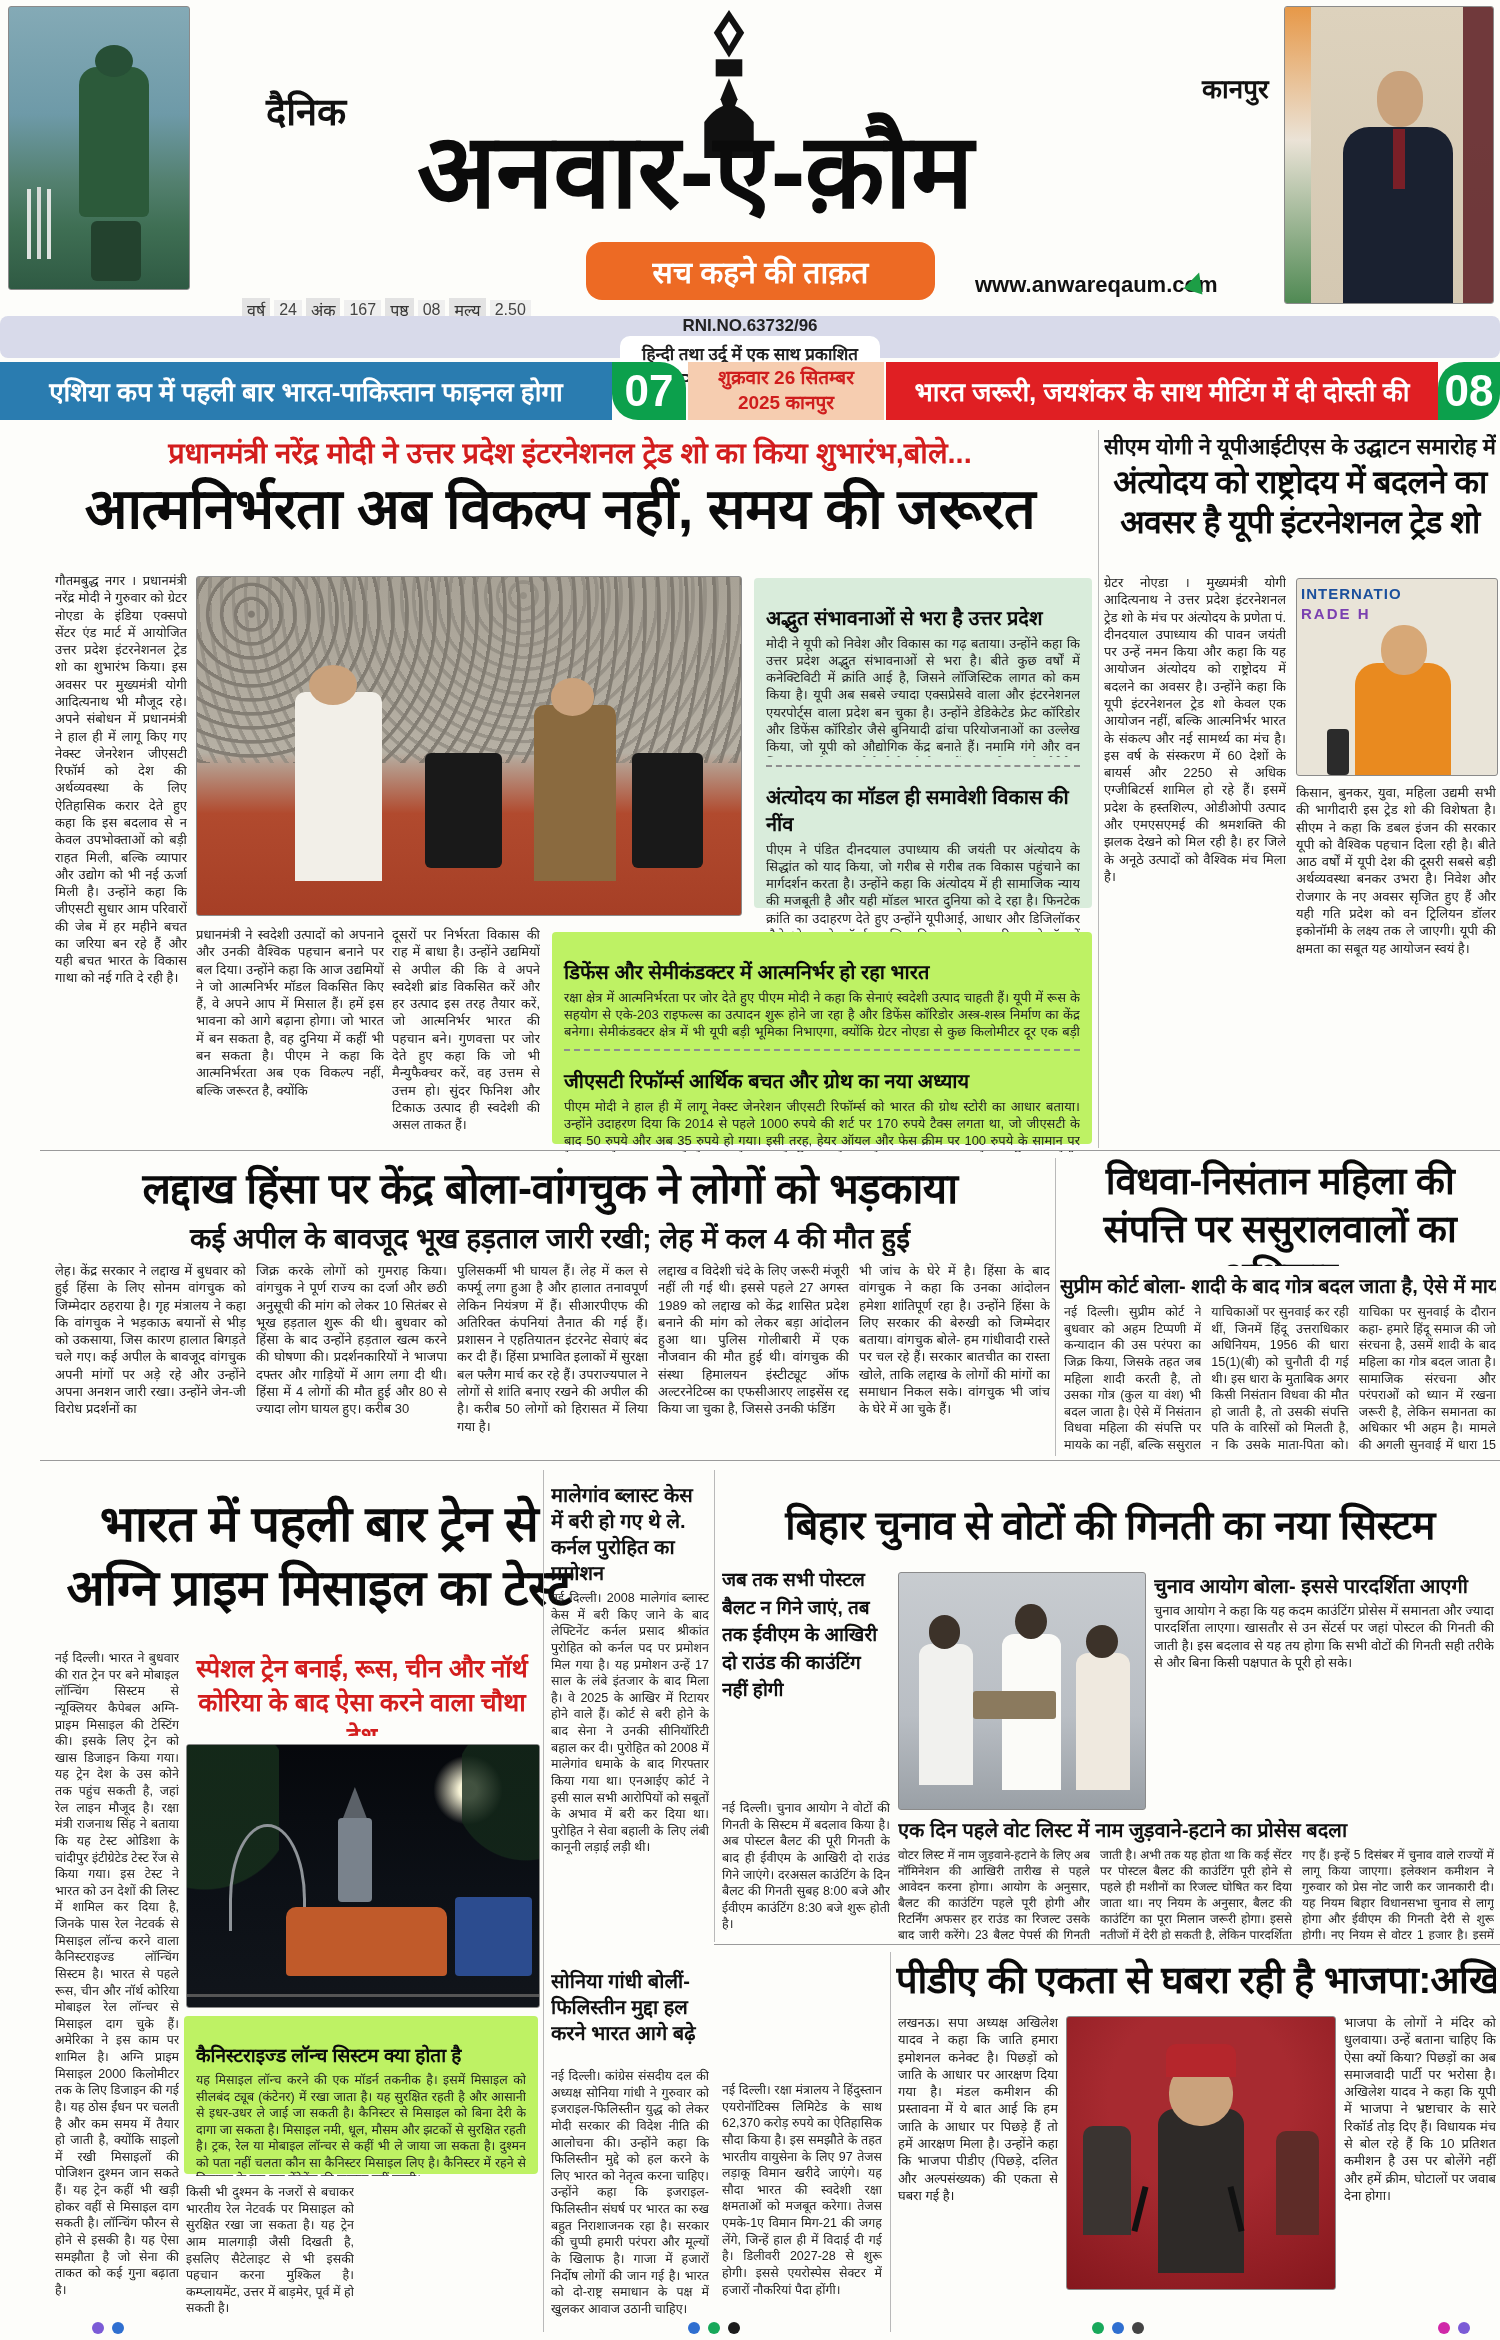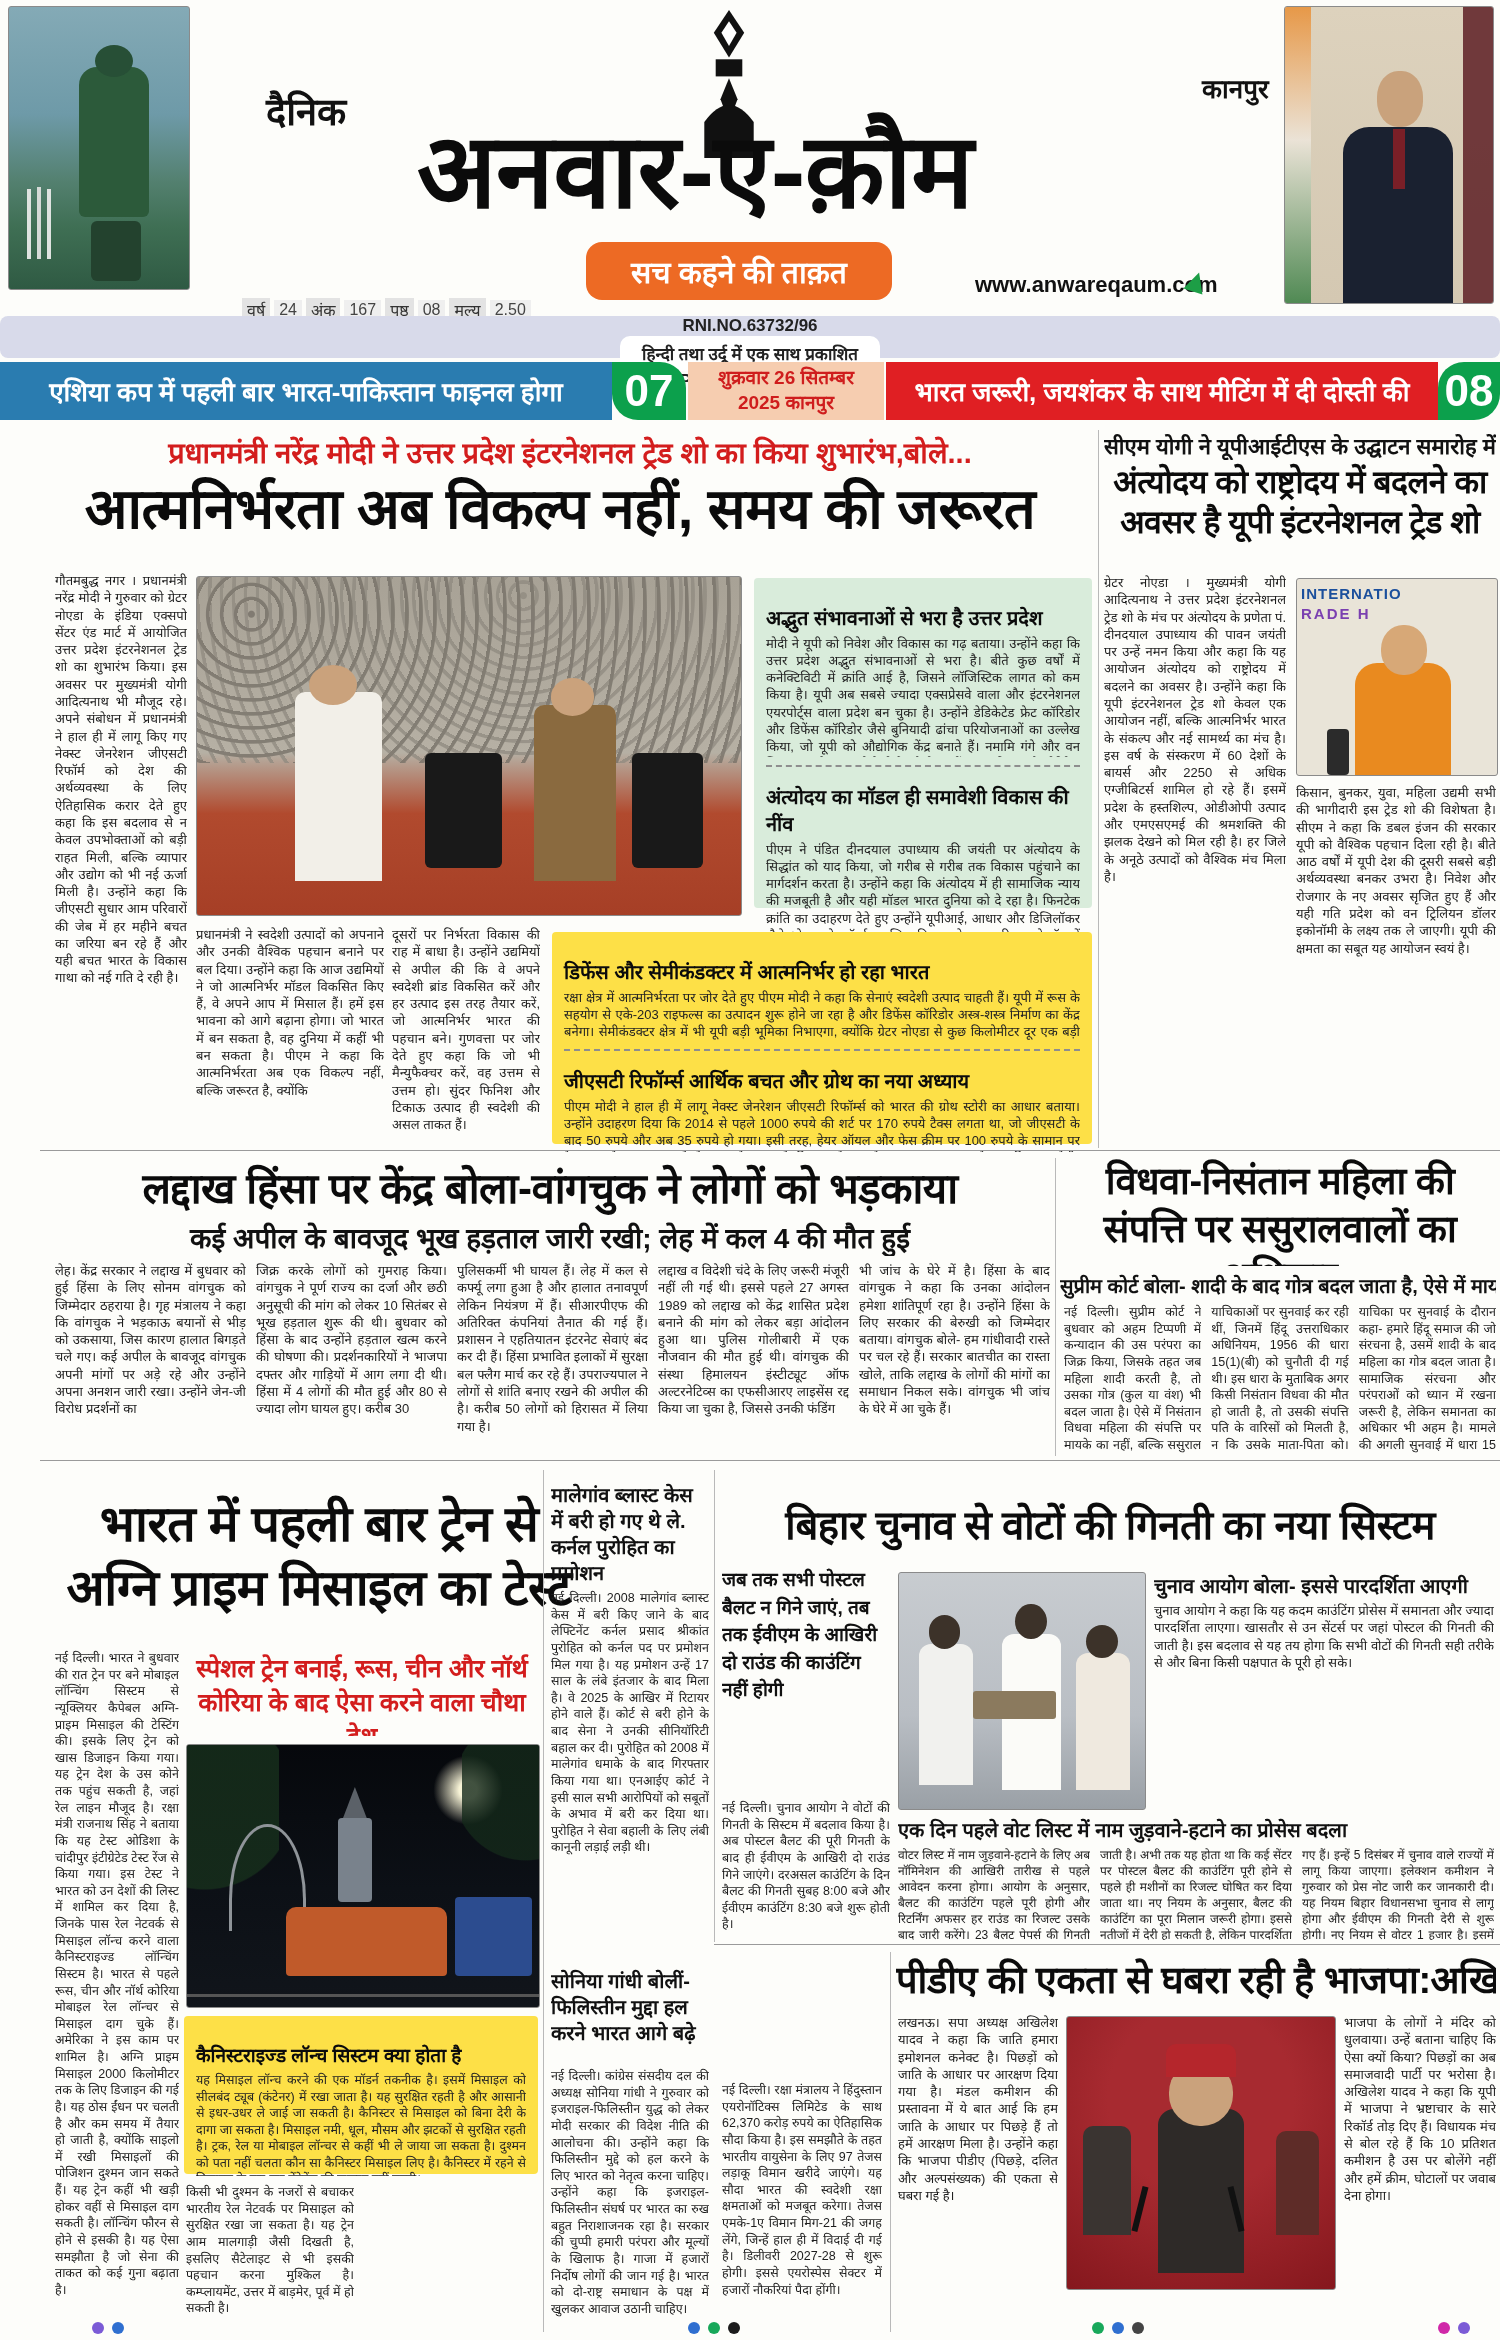--- a/index.html
+++ b/index.html
@@ -27,21 +27,21 @@
   .infobar{background:#d8daea;border-radius:8px;display:flex;align-items:center;
            justify-content:space-between;font-weight:700;font-size:17px;color:#222;flex-direction:column;}
   .whitepill{background:#fff;border-radius:10px;padding:6px 22px;font-size:17px;font-weight:700;}
   .teaser{display:flex;align-items:center;justify-content:center;color:#fff;
           font-weight:800;font-size:26px;}
   .pgbadge{display:flex;align-items:center;justify-content:center;background:#0ca04c;
            color:#fff;font-weight:800;font-size:44px;}
   .datebox{background:#f6cdb0;color:#cf1d1d;font-weight:800;font-size:19px;
            display:flex;flex-direction:column;align-items:center;justify-content:center;line-height:1.3;}
   .greenbox{background:#d9ecdb;border-radius:4px;padding:10px 12px;}
-  .peachbox{background:#fde047;border-radius:4px;padding:10px 12px;}
+  .peachbox{background:#bef264;border-radius:4px;padding:10px 12px;}
   .colset{display:flex;gap:10px;}
   .colset>div{flex:1;}
   .dot{position:absolute;width:12px;height:12px;border-radius:50%;}
 </style>
 </head>
 <body>
 
 <div id="page">
 
   <div class="ph" style="left:8px;top:6px;width:180px;height:282px;background:linear-gradient(180deg,#84aab6 0%,#6e9aa8 38%,#53806f 62%,#3f6f54 78%,#2f5a43 100%);">
@@ -79,21 +79,21 @@
     <span class="chip">वर्ष</span>
     <span class="chip val">24</span>
     <span class="chip">अंक</span>
     <span class="chip val">167</span>
     <span class="chip">पृष्ठ</span>
     <span class="chip val">08</span>
     <span class="chip">मूल्य</span>
     <span class="chip val">2.50</span>
   </div>
 
-  <div class="abs pill" style="left:586px;top:242px;width:306px;height:58px;font-size:30px;">सच कहने की ताक़त</div>
+  <div class="abs pill" style="left:586px;top:242px;width:349px;height:58px;font-size:30px;">सच कहने की ताक़त</div>
   <div class="abs bold" style="left:975px;top:272px;font-size:22px;">www.anwareqaum.com</div>
   <div class="abs" style="left:1186px;top:272px;width:0;height:0;border-left:10px solid transparent;border-right:10px solid transparent;border-bottom:20px solid #1d9e46;transform:rotate(18deg);"></div>
 
   <div class="abs infobar" style="left:0;top:316px;width:1500px;height:42px;padding:0 28px;box-sizing:border-box;">
     <span>RNI.NO.63732/96</span>
     <span class="whitepill">हिन्दी तथा उर्दू में एक साथ प्रकाशित</span>
     <span>K.P. CITY-185/2023-25</span>
   </div>
 
   <div class="abs teaser" style="left:0;top:362px;width:612px;height:58px;background:#2a7cb0;">

